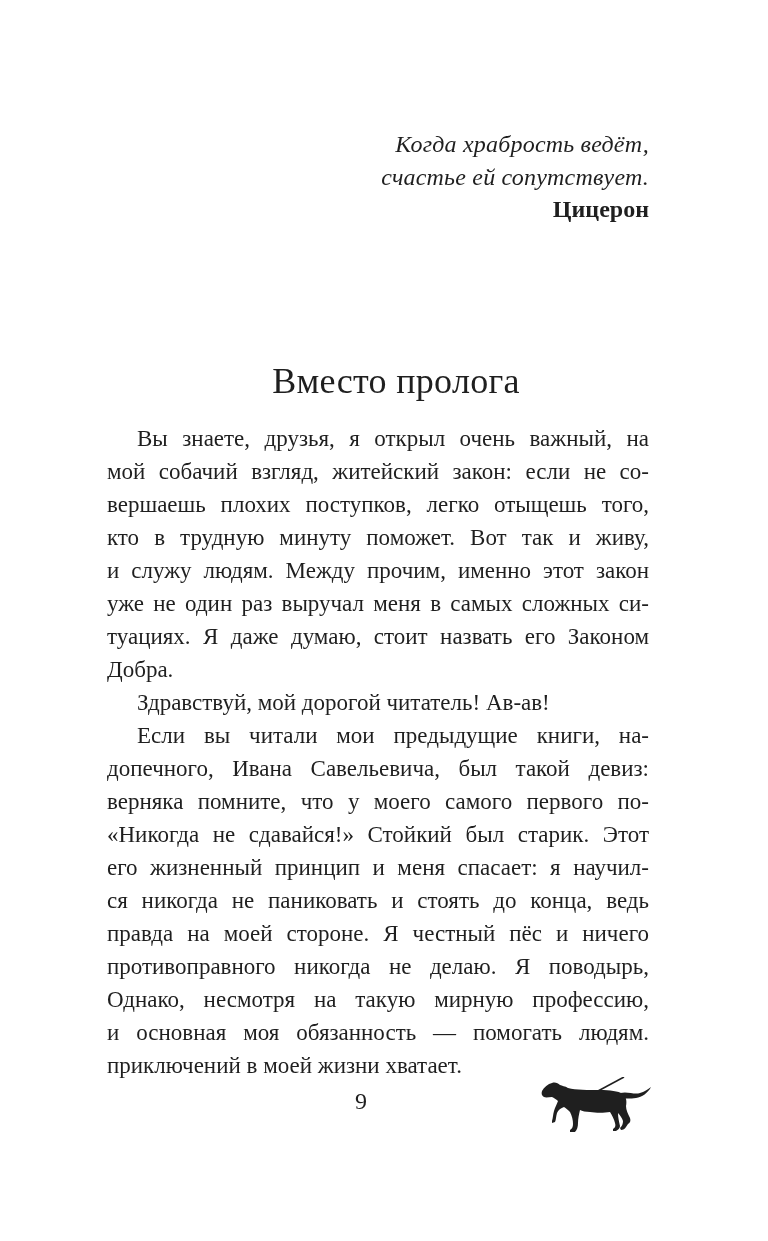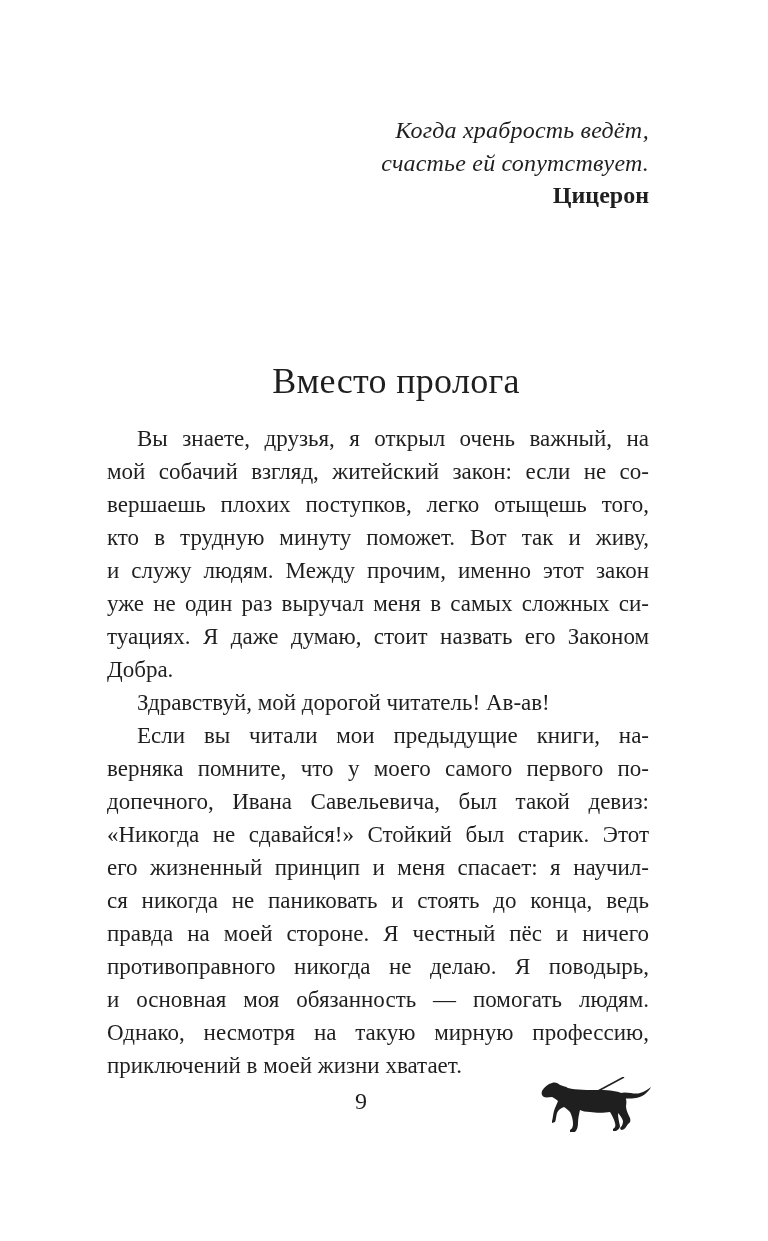--- a/index.html
+++ b/index.html
@@ -11,21 +11,21 @@
       width: 768px;
       height: 1241px;
       position: relative;
       overflow: hidden;
       color: #1f1f1f;
       font-family: "Liberation Serif", "DejaVu Serif", serif;
     }
     .epigraph {
       position: absolute;
       right: 119px;
-      top: 114px;
+      top: 128px;
       text-align: right;
       font-size: 24px;
       line-height: 32.5px;
     }
     .epigraph .quote-line {
       font-style: italic;
       display: block;
       letter-spacing: 0.2px;
     }
     .epigraph .author {
@@ -96,29 +96,29 @@
     <span class="line indent">Вы знаете, друзья, я открыл очень важный, на</span>
     <span class="line">мой собачий взгляд, житейский закон: если не со-</span>
     <span class="line">вершаешь плохих поступков, легко отыщешь того,</span>
     <span class="line">кто в трудную минуту поможет. Вот так и живу,</span>
     <span class="line">и служу людям. Между прочим, именно этот закон</span>
     <span class="line">уже не один раз выручал меня в самых сложных си-</span>
     <span class="line">туациях. Я даже думаю, стоит назвать его Законом</span>
     <span class="line last">Добра.</span>
     <span class="line indent last">Здравствуй, мой дорогой читатель! Ав-ав!</span>
     <span class="line indent">Если вы читали мои предыдущие книги, на-</span>
+    <span class="line">допечного, Ивана Савельевича, был такой девиз:</span>
     <span class="line">верняка помните, что у моего самого первого по-</span>
-    <span class="line">допечного, Ивана Савельевича, был такой девиз:</span>
     <span class="line">«Никогда не сдавайся!» Стойкий был старик. Этот</span>
     <span class="line">его жизненный принцип и меня спасает: я научил-</span>
     <span class="line">ся никогда не паниковать и стоять до конца, ведь</span>
     <span class="line">правда на моей стороне. Я честный пёс и ничего</span>
     <span class="line">противоправного никогда не делаю. Я поводырь,</span>
+    <span class="line">Однако, несмотря на такую мирную профессию,</span>
     <span class="line">и основная моя обязанность — помогать людям.</span>
-    <span class="line">Однако, несмотря на такую мирную профессию,</span>
     <span class="line last">приключений в моей жизни хватает.</span>
   </div>
 
 <div class="page-number">9</div>
 
 <svg class="dog" viewBox="0 0 112 62" xmlns="http://www.w3.org/2000/svg">
 
   <path d="M58 14 L84 0" stroke="#1f1f1f" stroke-width="1.6" fill="none"></path>
 
   <path d="M80 16 C88 14, 94 18, 100 16 C104 15, 108 12, 111 10 C108 16, 102 20, 96 21 C90 22, 86 21, 82 22 Z" fill="#1f1f1f"></path>

